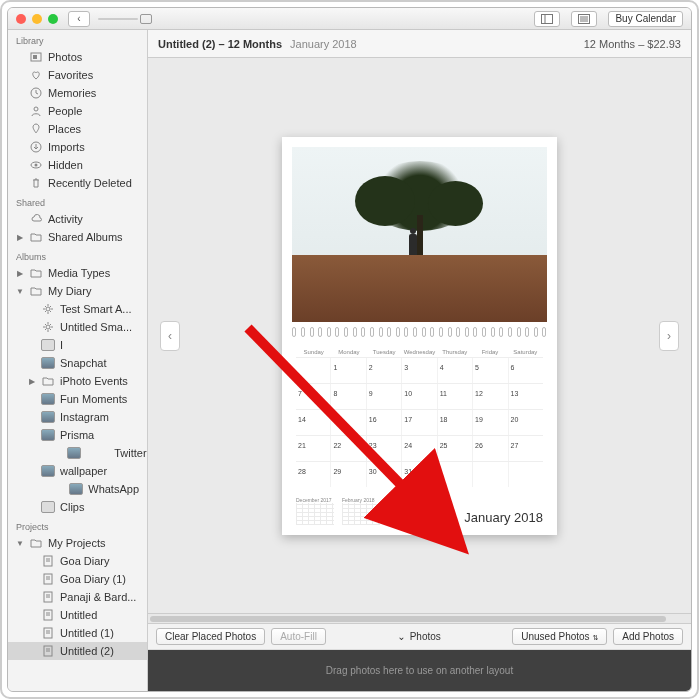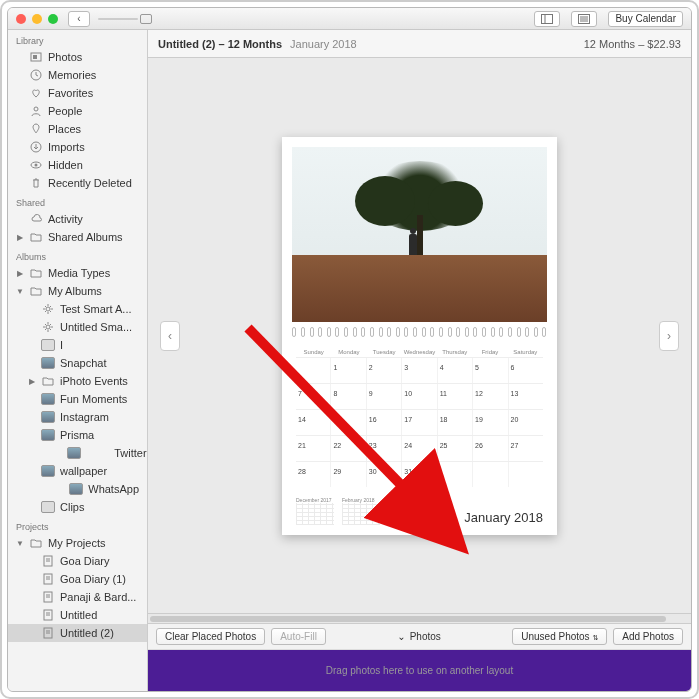--- a/index.html
+++ b/index.html
@@ -79,21 +79,21 @@
   
   .arrow-svg { position: absolute; pointer-events: none; }
 
   
   .scrollbar { height: 10px; background: #e8e8e8; border-top: 1px solid #ccc; position: relative; }
   .scrollbar .sthumb { position:absolute; left:2px; width:95%; top:2px; height:6px; background:#c8c8c8; border-radius:3px; }
   .toolbar { height: 26px; border-top: 1px solid #ccc; background: #f2f2f2; display: flex; align-items: center; padding: 0 8px; gap: 6px; font-size: 10px; }
   .tbtn { border: 1px solid #bbb; background: linear-gradient(#fff,#f2f2f2); border-radius: 3px; padding: 2px 8px; }
   .tbtn.disabled { color:#aaa; }
   .photos-toggle { margin: 0 auto; display:flex; align-items:center; gap:4px; font-weight:500; }
-  .drop-area { height: 42px; background: #4c1d95; border-top: 1px solid #ddd; display: flex; align-items: center; justify-content: center; color: #999; font-size: 10px; }
+  .drop-area { height: 42px; background: #404040; border-top: 1px solid #ddd; display: flex; align-items: center; justify-content: center; color: #999; font-size: 10px; }
 </style>
 </head>
 <body>
 
 <div class="wrap">
   <div class="titlebar">
     <div class="traffic">
       <div class="dot red"></div>
       <div class="dot yellow"></div>
       <div class="dot green"></div>
@@ -134,39 +134,39 @@
                 <rect x="1" y="2" width="10" height="8" fill="none" stroke="#888"></rect>
                 <rect x="3" y="4" width="4" height="4" fill="#888"></rect>
               </svg>
             </span>
             <span>Photos</span>
           </div>
           <div class="srow">
             <span class="disc hidden">▶</span>
             <span class="sicon">
               <svg viewBox="0 0 12 12">
+                <path d="M6 10C2 7 2 3 4.5 3C5.5 3 6 4 6 4s.5-1 1.5-1C10 3 10 7 6 10z" fill="none" stroke="#888"></path>
+              </svg>
+            </span>
+            <span>Favorites</span>
+          </div>
+          <div class="srow">
+            <span class="disc hidden">▶</span>
+            <span class="sicon">
+              <svg viewBox="0 0 12 12">
                 <circle cx="6" cy="6" r="5" fill="none" stroke="#888"></circle>
                 <path d="M6 3v3l2 1" stroke="#888" fill="none"></path>
               </svg>
             </span>
             <span>Memories</span>
           </div>
           <div class="srow">
             <span class="disc hidden">▶</span>
             <span class="sicon">
               <svg viewBox="0 0 12 12">
-                <path d="M6 10C2 7 2 3 4.5 3C5.5 3 6 4 6 4s.5-1 1.5-1C10 3 10 7 6 10z" fill="none" stroke="#888"></path>
-              </svg>
-            </span>
-            <span>Favorites</span>
-          </div>
-          <div class="srow">
-            <span class="disc hidden">▶</span>
-            <span class="sicon">
-              <svg viewBox="0 0 12 12">
                 <circle cx="6" cy="4" r="2" fill="none" stroke="#888"></circle>
                 <path d="M2 11c0-3 8-3 8 0" fill="none" stroke="#888"></path>
               </svg>
             </span>
             <span>People</span>
           </div>
           <div class="srow">
             <span class="disc hidden">▶</span>
             <span class="sicon">
               <svg viewBox="0 0 12 12">
@@ -237,21 +237,21 @@
             </span>
             <span>Media Types</span>
           </div>
           <div class="srow">
             <span class="disc">▼</span>
             <span class="sicon">
               <svg viewBox="0 0 12 12">
                 <path d="M1 3h4l1 1h5v6H1z" fill="none" stroke="#888"></path>
               </svg>
             </span>
-            <span>My Albums</span>
+            <span>My Diary</span>
           </div>
           <div class="srow" style="padding-left: 20px;">
             <span class="disc hidden">▶</span>
             <span class="sicon">
               <svg viewBox="0 0 12 12">
                 <circle cx="6" cy="6" r="2" fill="none" stroke="#888"></circle>
                 <path d="M6 1v2M6 9v2M1 6h2M9 6h2M3 3l1 1M8 8l1 1M3 9l1-1M8 4l1-1" stroke="#888"></path>
               </svg>
             </span>
             <span>Test Smart A...</span>
@@ -386,20 +386,31 @@
           <div class="srow" style="padding-left: 20px;">
             <span class="disc hidden">▶</span>
             <span class="sicon">
               <svg viewBox="0 0 12 12">
                 <rect x="2" y="1" width="8" height="10" fill="none" stroke="#888"></rect>
                 <line x1="4" y1="4" x2="8" y2="4" stroke="#888"></line>
                 <line x1="4" y1="6" x2="8" y2="6" stroke="#888"></line>
               </svg>
             </span>
             <span>Untitled</span>
+          </div>
+          <div class="srow" style="padding-left: 20px;">
+            <span class="disc hidden">▶</span>
+            <span class="sicon">
+              <svg viewBox="0 0 12 12">
+                <rect x="2" y="1" width="8" height="10" fill="none" stroke="#888"></rect>
+                <line x1="4" y1="4" x2="8" y2="4" stroke="#888"></line>
+                <line x1="4" y1="6" x2="8" y2="6" stroke="#888"></line>
+              </svg>
+            </span>
+            <span>Untitled (1)</span>
           </div>
           <div class="srow sel" style="padding-left: 20px;">
             <span class="disc hidden">▶</span>
             <span class="sicon">
               <svg viewBox="0 0 12 12">
                 <rect x="2" y="1" width="8" height="10" fill="none" stroke="#888"></rect>
                 <line x1="4" y1="4" x2="8" y2="4" stroke="#888"></line>
                 <line x1="4" y1="6" x2="8" y2="6" stroke="#888"></line>
               </svg>
             </span>

